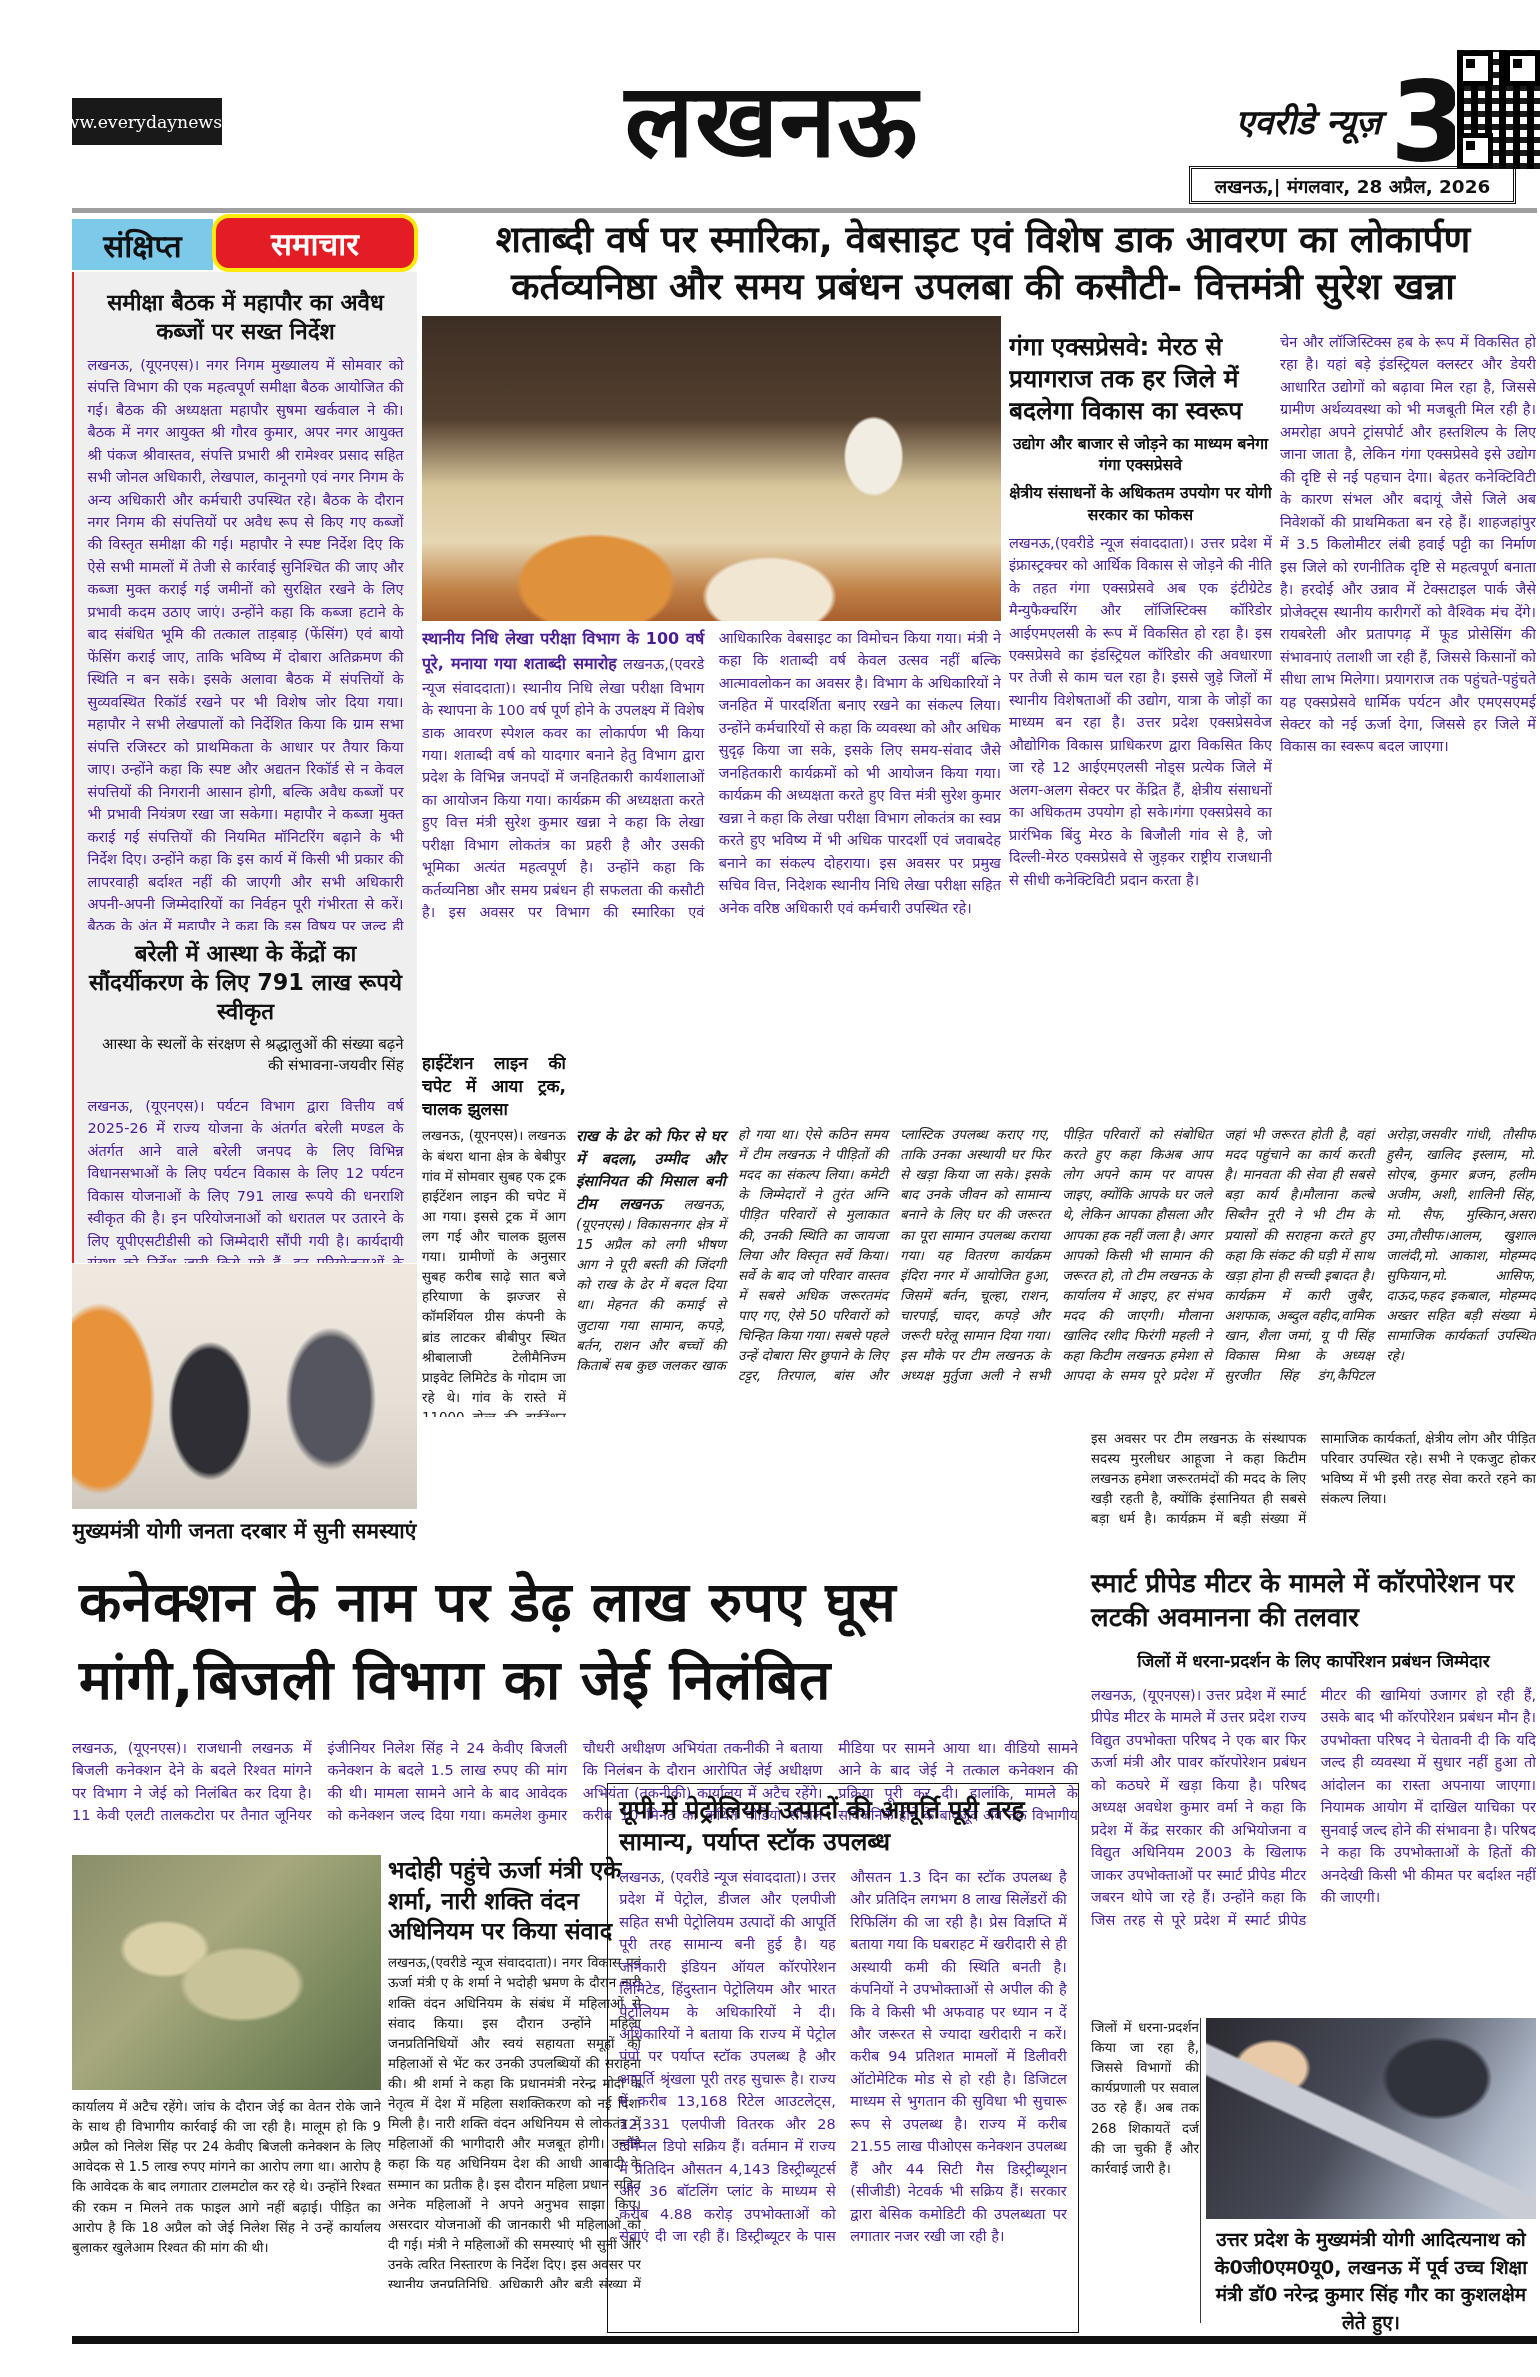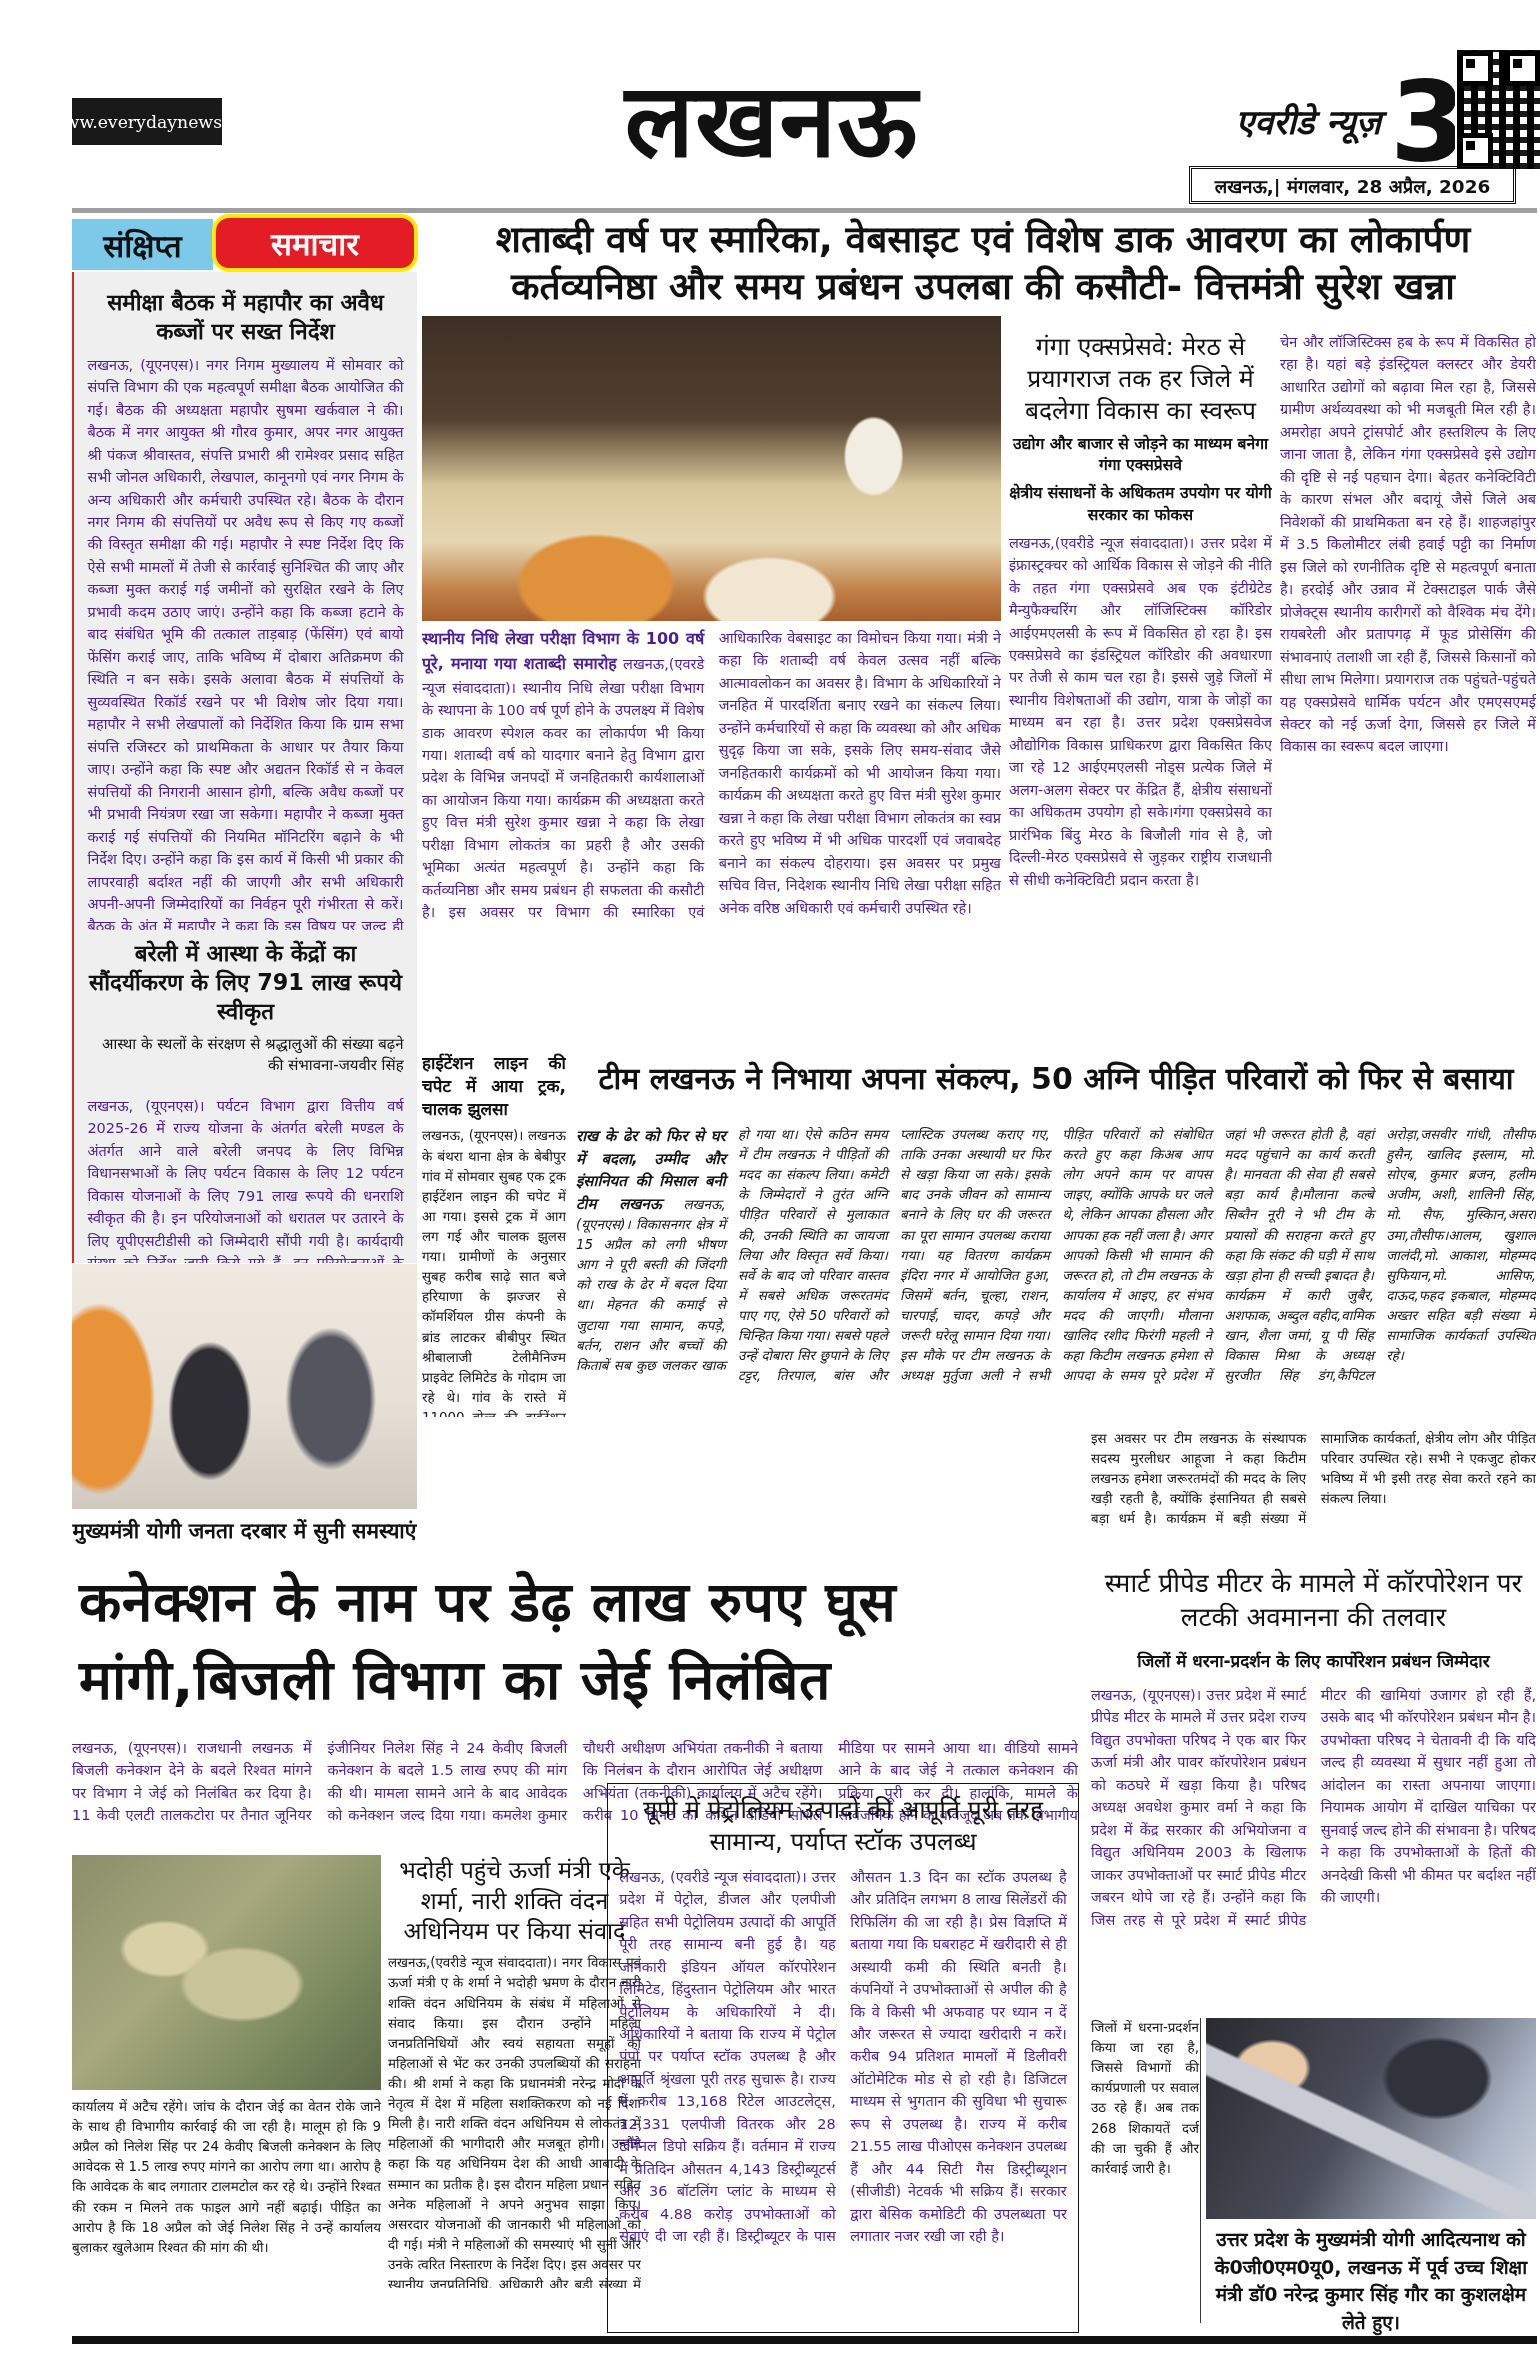--- a/index.html
+++ b/index.html
@@ -42,21 +42,21 @@
   .tab-red{background:#e31c25;color:#fff;font-size:31px;font-weight:900;
     border:4.5px solid #ffe90a;display:flex;align-items:center;justify-content:center;box-sizing:border-box;}
   .panel{background:#efefef;border-left:2.8px solid #e02420;box-sizing:border-box;
     padding:12.3px 13.4px;overflow:hidden;}
   .sb-head{font-size:22.4px;font-weight:bold;text-align:center;line-height:1.3;margin:3.4px 0 7.8px;}
   .sb-sub{font-size:15px;text-align:right;line-height:1.4;margin-bottom:19px;}
   .caption{font-weight:bold;text-align:center;}
 
   
   .h-lead{font-size:37px;font-weight:900;text-align:center;line-height:1.28;}
-  .h-sec{font-size:24.6px;font-weight:400;text-align:center;line-height:1.3;}
+  .h-sec{font-size:24.6px;font-weight:700;text-align:left;line-height:1.3;}
   .h-small{font-size:17px;font-weight:900;line-height:1.35;text-align:justify;}
   .h-team{font-size:30px;font-weight:900;text-align:center;line-height:1.2;}
   .h-huge{font-size:55px;font-weight:900;line-height:1.42;letter-spacing:0.6px;}
   .kicker{font-size:15.7px;font-weight:bold;text-align:center;line-height:1.4;margin:5.6px 0;}
   .flow-sub{font-weight:bold;font-size:16px;}
 
   
   .photo{overflow:hidden;}
   .ph-stage{background:
     radial-gradient(50px 67px at 78% 46%,#f2ede2 0 55%,transparent 60%),
@@ -144,21 +144,20 @@
     <div class="body-text" style="height:470px;">लखनऊ,(एवरीडे न्यूज संवाददाता)। उत्तर प्रदेश में इंफ्रास्ट्रक्चर को आर्थिक विकास से जोड़ने की नीति के तहत गंगा एक्सप्रेसवे अब एक इंटीग्रेटेड मैन्युफैक्चरिंग और लॉजिस्टिक्स कॉरिडोर आईएमएलसी के रूप में विकसित हो रहा है। इस एक्सप्रेसवे का इंडस्ट्रियल कॉरिडोर की अवधारणा पर तेजी से काम चल रहा है। इससे जुड़े जिलों में स्थानीय विशेषताओं की उद्योग, यात्रा के जोड़ों का माध्यम बन रहा है। उत्तर प्रदेश एक्सप्रेसवेज औद्योगिक विकास प्राधिकरण द्वारा विकसित किए जा रहे 12 आईएमएलसी नोड्स प्रत्येक जिले में अलग-अलग सेक्टर पर केंद्रित हैं, क्षेत्रीय संसाधनों का अधिकतम उपयोग हो सके।गंगा एक्सप्रेसवे का प्रारंभिक बिंदु मेरठ के बिजौली गांव से है, जो दिल्ली-मेरठ एक्सप्रेसवे से जुड़कर राष्ट्रीय राजधानी से सीधी कनेक्टिविटी प्रदान करता है।</div>
   </div>
 
   <div class="abs body-text" style="left:1280px;top:331px;width:256px;height:706px;">चेन और लॉजिस्टिक्स हब के रूप में विकसित हो रहा है। यहां बड़े इंडस्ट्रियल क्लस्टर और डेयरी आधारित उद्योगों को बढ़ावा मिल रहा है, जिससे ग्रामीण अर्थव्यवस्था को भी मजबूती मिल रही है।अमरोहा अपने ट्रांसपोर्ट और हस्तशिल्प के लिए जाना जाता है, लेकिन गंगा एक्सप्रेसवे इसे उद्योग की दृष्टि से नई पहचान देगा। बेहतर कनेक्टिविटी के कारण संभल और बदायूं जैसे जिले अब निवेशकों की प्राथमिकता बन रहे हैं। शाहजहांपुर में 3.5 किलोमीटर लंबी हवाई पट्टी का निर्माण इस जिले को रणनीतिक दृष्टि से महत्वपूर्ण बनाता है। हरदोई और उन्नाव में टेक्सटाइल पार्क जैसे प्रोजेक्ट्स स्थानीय कारीगरों को वैश्विक मंच देंगे। रायबरेली और प्रतापगढ़ में फूड प्रोसेसिंग की संभावनाएं तलाशी जा रही हैं, जिससे किसानों को सीधा लाभ मिलेगा। प्रयागराज तक पहुंचते-पहुंचते यह एक्सप्रेसवे धार्मिक पर्यटन और एमएसएमई सेक्टर को नई ऊर्जा देगा, जिससे हर जिले में विकास का स्वरूप बदल जाएगा।</div>
 
   <div class="abs" style="left:422px;top:1052px;width:144px;height:366px;overflow:hidden;">
     <div class="h-small">हाईटेंशन लाइन की चपेट में आया ट्रक, चालक झुलसा</div>
     <div class="body-sm" style="margin-top:5.6px;height:291px;">लखनऊ, (यूएनएस)। लखनऊ के बंथरा थाना क्षेत्र के बेबीपुर गांव में सोमवार सुबह एक ट्रक हाईटेंशन लाइन की चपेट में आ गया। इससे ट्रक में आग लग गई और चालक झुलस गया। ग्रामीणों के अनुसार सुबह करीब साढ़े सात बजे हरियाणा के झज्जर से कॉमर्शियल ग्रीस कंपनी के ब्रांड लाटकर बीबीपुर स्थित श्रीबालाजी टेलीमैनिज्म प्राइवेट लिमिटेड के गोदाम जा रहे थे। गांव के रास्ते में 11000 वोल्ट की हाईटेंशन लाइन के तार नीचे लटके होने के कारण ट्रक उनकी चपेट में आ गया। घटना के बाद मौके पर पहुंचे ग्रामीणों ने सूझबूझ का परिचय दिया। उन्होंने लाठी-डंडों की मदद से तार को ट्रक से अलग किया और चालक को सुरक्षित बाहर निकाला।</div>
   </div>
 
-  <div class="abs h-team" style="left:576px;top:1061px;width:960px;">टीम लखनऊ ने निभाया अपना संकल्प, 50 अग्नि पीड़ित परिवारों को फिर से बसाया</div>
 
   <div class="abs body-sm cols-6" style="left:576px;top:1125px;width:960px;height:297px;">
     <span class="flow-sub" style="font-size:15px;">राख के ढेर को फिर से घर में बदला, उम्मीद और इंसानियत की मिसाल बनी टीम लखनऊ</span>
     <span>लखनऊ,(यूएनएस)। विकासनगर क्षेत्र में 15 अप्रैल को लगी भीषण आग ने पूरी बस्ती की जिंदगी को राख के ढेर में बदल दिया था। मेहनत की कमाई से जुटाया गया सामान, कपड़े, बर्तन, राशन और बच्चों की किताबें सब कुछ जलकर खाक हो गया था। ऐसे कठिन समय में टीम लखनऊ ने पीड़ितों की मदद का संकल्प लिया। कमेटी के जिम्मेदारों ने तुरंत अग्नि पीड़ित परिवारों से मुलाकात की, उनकी स्थिति का जायजा लिया और विस्तृत सर्वे किया। सर्वे के बाद जो परिवार वास्तव में सबसे अधिक जरूरतमंद पाए गए, ऐसे 50 परिवारों को चिन्हित किया गया। सबसे पहले उन्हें दोबारा सिर छुपाने के लिए टट्टर, तिरपाल, बांस और प्लास्टिक उपलब्ध कराए गए, ताकि उनका अस्थायी घर फिर से खड़ा किया जा सके। इसके बाद उनके जीवन को सामान्य बनाने के लिए घर की जरूरत का पूरा सामान उपलब्ध कराया गया। यह वितरण कार्यक्रम इंदिरा नगर में आयोजित हुआ, जिसमें बर्तन, चूल्हा, राशन, चारपाई, चादर, कपड़े और जरूरी घरेलू सामान दिया गया। इस मौके पर टीम लखनऊ के अध्यक्ष मुर्तुजा अली ने सभी पीड़ित परिवारों को संबोधित करते हुए कहा किअब आप लोग अपने काम पर वापस जाइए, क्योंकि आपके घर जले थे, लेकिन आपका हौसला और आपका हक नहीं जला है। अगर आपको किसी भी सामान की जरूरत हो, तो टीम लखनऊ के कार्यालय में आइए, हर संभव मदद की जाएगी। मौलाना खालिद रशीद फिरंगी महली ने कहा किटीम लखनऊ हमेशा से आपदा के समय पूरे प्रदेश में जहां भी जरूरत होती है, वहां मदद पहुंचाने का कार्य करती है। मानवता की सेवा ही सबसे बड़ा कार्य है।मौलाना कल्बे सिब्तैन नूरी ने भी टीम के प्रयासों की सराहना करते हुए कहा कि संकट की घड़ी में साथ खड़ा होना ही सच्ची इबादत है। कार्यक्रम में कारी जुबैर, अशफाक, अब्दुल वहीद,वामिक खान, शैला जमां, यू पी सिंह विकास मिश्रा के अध्यक्ष सुरजीत सिंह डंग,कैपिटल अरोड़ा,जसवीर गांधी, तौसीफ हुसैन, खालिद इस्लाम, मो. सोएब, कुमार ब्रजन, हलीम अजीम, अशी, शालिनी सिंह, मो. सैफ, मुस्किान,असरा उमा,तौसीफ।आलम, खुशाल जालंदी,मो. आकाश, मोहम्मद सुफियान,मो. आसिफ, दाऊद,फहद इकबाल, मोहम्मद अख्तर सहित बड़ी संख्या में सामाजिक कार्यकर्ता उपस्थित रहे।</span>
   </div>
 
   <div class="abs body-sm cols-2" style="left:1091px;top:1429px;width:445px;height:130px;">इस अवसर पर टीम लखनऊ के संस्थापक सदस्य मुरलीधर आहूजा ने कहा किटीम लखनऊ हमेशा जरूरतमंदों की मदद के लिए खड़ी रहती है, क्योंकि इंसानियत ही सबसे बड़ा धर्म है। कार्यक्रम में बड़ी संख्या में सामाजिक कार्यकर्ता, क्षेत्रीय लोग और पीड़ित परिवार उपस्थित रहे। सभी ने एकजुट होकर भविष्य में भी इसी तरह सेवा करते रहने का संकल्प लिया।</div>
 
   <div class="abs" style="left:79px;top:1563px;width:945px;">
     <div class="h-huge">कनेक्शन के नाम पर डेढ़ लाख रुपए घूस</div>

